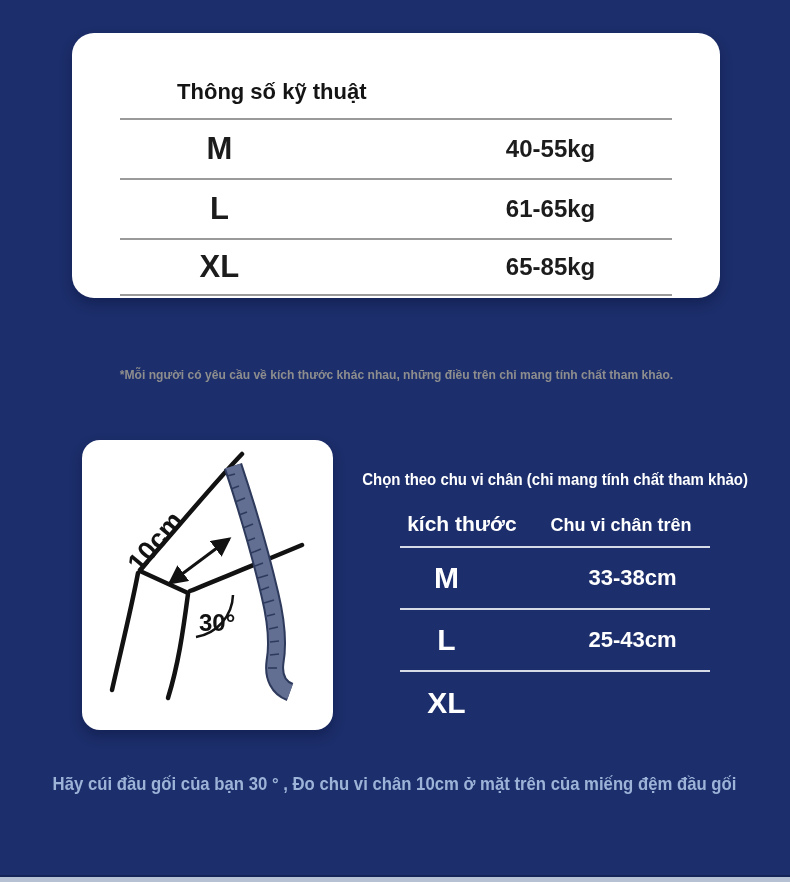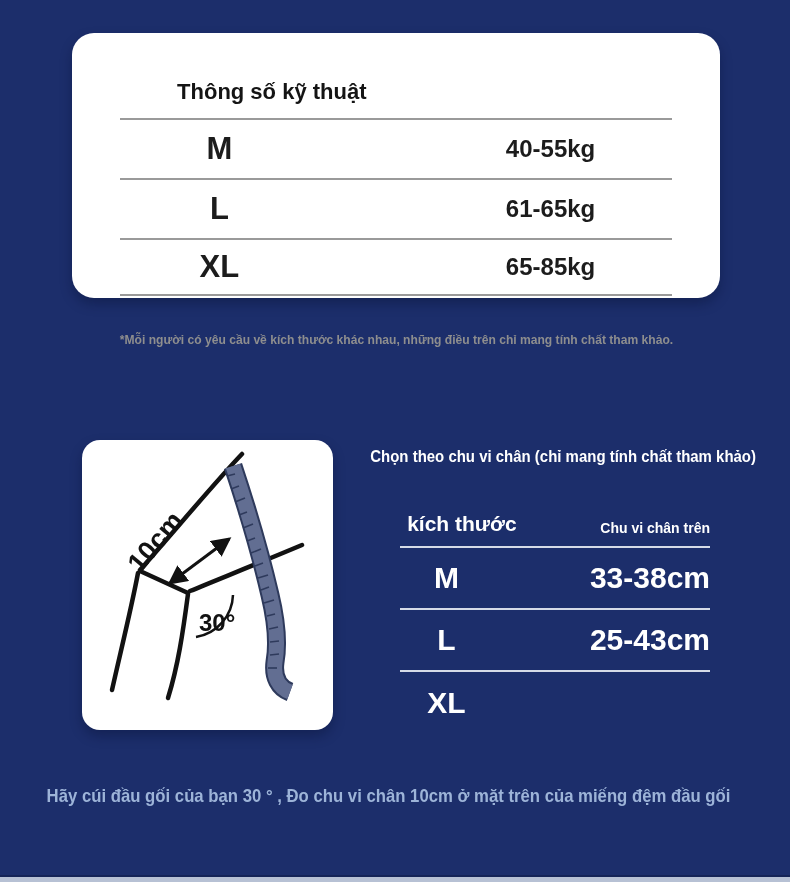--- a/index.html
+++ b/index.html
@@ -24,62 +24,62 @@
   .t-row{
     display:flex;align-items:center;height:60px;
     border-bottom:2px solid #9a9a9a;box-sizing:border-box;
     font-weight:bold;color:#1c1c1c;
   }
   .t-row.last{height:56px;}
   .t-row .size{width:36%;text-align:center;font-size:31px;}
   .t-row .gap{width:20%;}
   .t-row .val{width:44%;text-align:center;font-size:24px;}
   .footnote{
-    height:86px;display:flex;align-items:center;justify-content:center;
+    height:86px;display:flex;align-items:flex-end;justify-content:center;
   }
   .footnote span{
     display:inline-block;white-space:nowrap;
     font-size:13px;font-weight:bold;color:#8e8e8e;
     transform:scaleX(.93);transform-origin:center;
   }
   
   .knee-card{
     position:absolute;left:82px;top:440px;width:251px;height:290px;
     background:#ffffff;border-radius:18px;
     box-shadow:0 6px 12px rgba(5,15,45,.35);
   }
   .knee-card svg{display:block;width:251px;height:290px;}
   
   .section-title{
-    position:absolute;left:336px;top:447px;width:454px;
-    text-align:center;white-space:nowrap;
+    position:absolute;left:336px;top:470px;width:454px;
+    white-space:nowrap;
   }
   .section-title span{
     display:inline-block;font-size:17px;font-weight:bold;color:#ffffff;
     transform:scaleX(.88);transform-origin:center;white-space:nowrap;
   }
   .circ-table{position:absolute;left:400px;top:495px;width:310px;color:#ffffff;font-weight:bold;}
   .c-header{
     display:flex;align-items:flex-end;height:53px;
     border-bottom:2px solid #d5dbe7;box-sizing:border-box;padding-bottom:10px;gap:8px;
   }
   .c-header .h1{width:41%;text-align:center;font-size:21px;}
-  .c-header .h2{width:59%;text-align:right;font-size:14px;}
+  .c-header .h2{width:59%;text-align:center;font-size:18px;}
   .c-row{
     display:flex;align-items:center;height:62px;box-sizing:border-box;
     border-bottom:2px solid #d5dbe7;
   }
   .c-row.last{border-bottom:none;}
   .c-row .size{width:30%;text-align:center;font-size:30px;}
   .c-row .gap{width:20%;}
-  .c-row .val{width:50%;text-align:right;font-size:30px;}
+  .c-row .val{width:50%;text-align:center;font-size:22px;}
   
   .instruction{
-    position:absolute;left:0;top:773px;width:654px;
-    text-align:center;white-space:nowrap;margin-top:12px;
+    position:absolute;left:0;top:773px;width:790px;
+    text-align:center;white-space:nowrap;
   }
   .instruction span{
     display:inline-block;font-size:19px;font-weight:bold;color:#9db4d8;
     transform:scaleX(.88);transform-origin:center;white-space:nowrap;
   }
   
   .strip-dark{position:absolute;left:0;bottom:5px;width:790px;height:2px;background:#152457;}
   .strip-light{position:absolute;left:0;bottom:0;width:790px;height:5px;background:#b7c1d4;}
 </style>
 </head>

